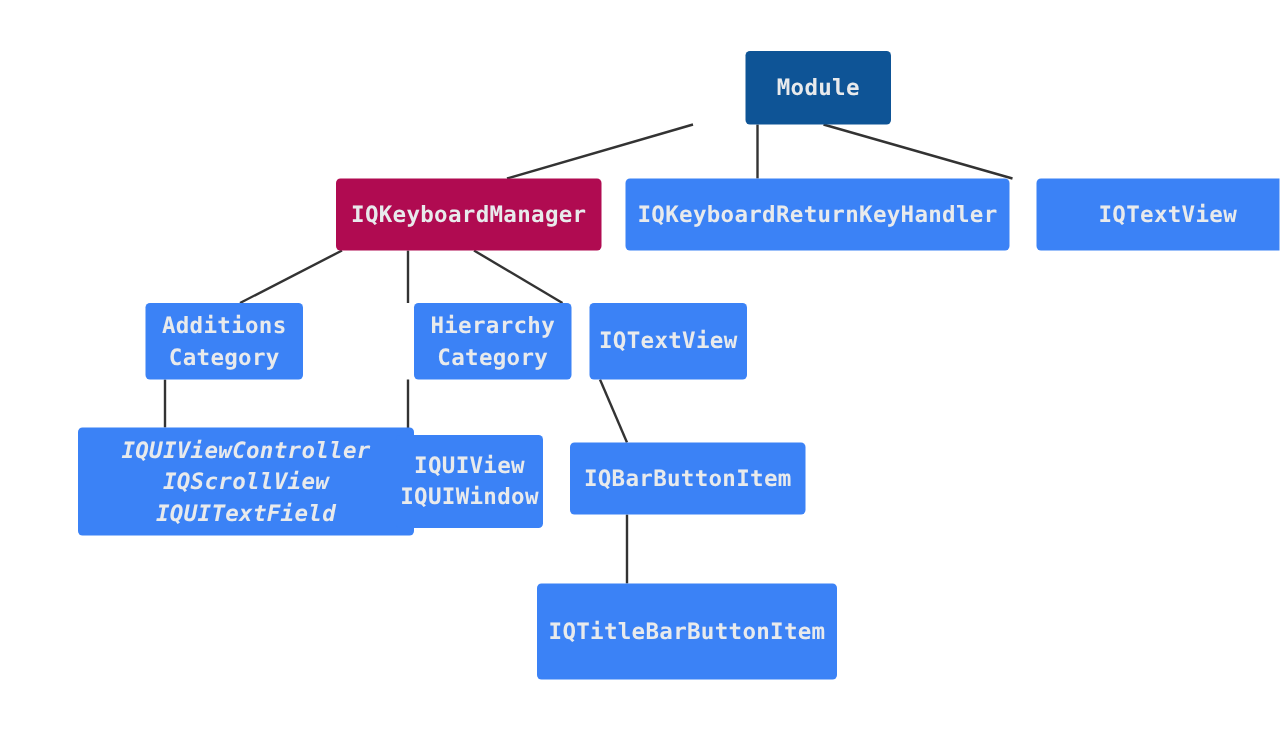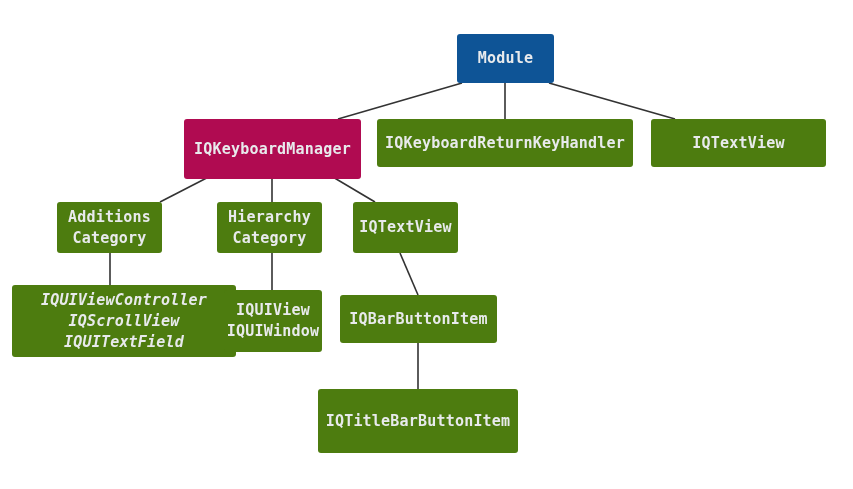--- a/index.html
+++ b/index.html
@@ -38,29 +38,30 @@
     border-radius: 3px;
     color: #e8eaec;
     font-family: "DejaVu Sans Mono", "Liberation Mono", monospace;
     font-size: 15px;
     font-weight: bold;
     letter-spacing: 0.2px;
     line-height: 21px;
     text-align: center;
     white-space: pre;
     z-index: 2;
+    margin-left: 40px;
   }
   .node.module-style {
     background: #0e5496;
   }
   .node.manager-style {
     background: #b00b51;
   }
   .node.default-style {
-    background: #4d7c0f;
+    background: #3b82f6;
   }
   .node-label {
     display: block;
     white-space: pre;
   }
   #watermark {
     position: absolute;
     right: 66px;
     top: 420px;
     color: #b8b8b8;
@@ -84,26 +85,26 @@
       <line x1="272" y1="167" x2="272" y2="202" stroke="#333333" stroke-width="1.6" shape-rendering="geometricPrecision"></line>
       <line x1="316" y1="167" x2="375" y2="202" stroke="#333333" stroke-width="1.6" shape-rendering="geometricPrecision"></line>
       <line x1="110" y1="253" x2="110" y2="285" stroke="#333333" stroke-width="1.6" shape-rendering="geometricPrecision"></line>
       <line x1="272" y1="253" x2="272" y2="290" stroke="#333333" stroke-width="1.6" shape-rendering="geometricPrecision"></line>
       <line x1="400" y1="253" x2="418" y2="295" stroke="#333333" stroke-width="1.6" shape-rendering="geometricPrecision"></line>
       <line x1="418" y1="343" x2="418" y2="389" stroke="#333333" stroke-width="1.6" shape-rendering="geometricPrecision"></line>
     </svg>
 
   <div id="node-layer">
       <div class="node module-style" style="left: 457px; top: 34px; width: 97px; height: 49px;"><span class="node-label">Module</span></div>
-      <div class="node manager-style" style="left: 184px; top: 119px; width: 177px; height: 60px;"><span class="node-label">IQKeyboardManager</span></div>
+      <div class="node manager-style" style="left: 184px; top: 119px; width: 177px; height: 48px;"><span class="node-label">IQKeyboardManager</span></div>
       <div class="node default-style" style="left: 377px; top: 119px; width: 256px; height: 48px;"><span class="node-label">IQKeyboardReturnKeyHandler</span></div>
       <div class="node default-style" style="left: 651px; top: 119px; width: 175px; height: 48px;"><span class="node-label">IQTextView</span></div>
       <div class="node default-style" style="left: 57px; top: 202px; width: 105px; height: 51px;"><span class="node-label">Additions
 Category</span></div>
-      <div class="node default-style" style="left: 217px; top: 202px; width: 105px; height: 51px;"><span class="node-label">Hierarchy
+      <div class="node default-style" style="left: 236px; top: 202px; width: 105px; height: 51px;"><span class="node-label">Hierarchy
 Category</span></div>
       <div class="node default-style" style="left: 353px; top: 202px; width: 105px; height: 51px;"><span class="node-label">IQTextView</span></div>
       <div class="node default-style" style="left: 12px; top: 285px; width: 224px; height: 72px; font-style: italic;"><span class="node-label">IQUIViewController
 IQScrollView
 IQUITextField</span></div>
       <div class="node default-style" style="left: 224px; top: 290px; width: 98px; height: 62px;"><span class="node-label">IQUIView
 IQUIWindow</span></div>
       <div class="node default-style" style="left: 340px; top: 295px; width: 157px; height: 48px;"><span class="node-label">IQBarButtonItem</span></div>
       <div class="node default-style" style="left: 318px; top: 389px; width: 200px; height: 64px;"><span class="node-label">IQTitleBarButtonItem</span></div>
     </div>

